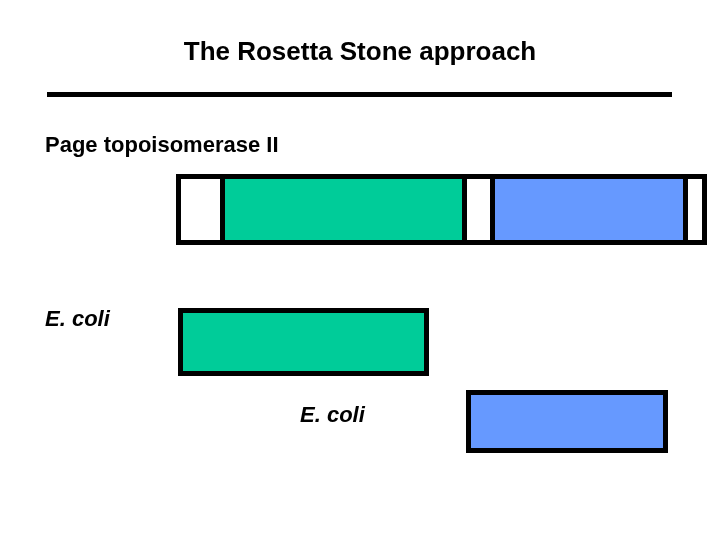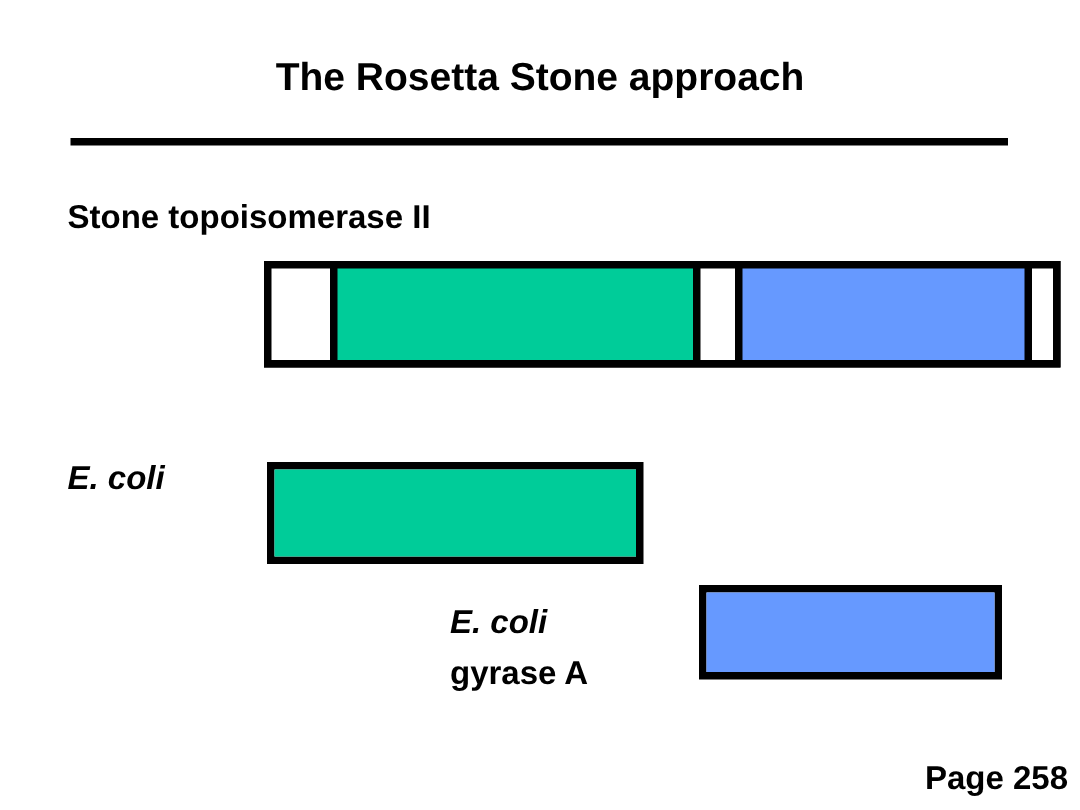--- a/index.html
+++ b/index.html
@@ -123,43 +123,41 @@
 </head>
 <body>
 
 <div class="slide">
 
   <div class="slide-title">The Rosetta Stone approach</div>
 
   <div class="title-rule"></div>
 
   <div class="row-label label-yeast">
-    <span class="label-line">Stone topoisomerase II</span>
+    <span class="label-line">Page topoisomerase II</span>
   </div>
 
   <div class="bar bar-yeast">
     <div class="seg" style="background: rgb(255, 255, 255); width: 39px;"></div>
     <div class="seg" style="background: rgb(0, 204, 153); width: 240px;"></div>
     <div class="seg" style="background: rgb(255, 255, 255); width: 23px;"></div>
     <div class="seg" style="background: rgb(102, 153, 255); width: 190px;"></div>
     <div class="seg" style="background: rgb(255, 255, 255); width: 14px;"></div>
   </div>
 
   <div class="row-label label-gyrb">
     <span class="label-line italic">E. coli</span>
   </div>
 
   <div class="bar bar-gyrb">
     <div class="seg" style="background: rgb(0, 204, 153); width: 241px;"></div>
   </div>
 
   <div class="row-label label-gyra">
     <span class="label-line italic">E. coli</span>
-    <span class="label-line">gyrase A</span>
   </div>
 
   <div class="bar bar-gyra">
     <div class="seg" style="background: rgb(102, 153, 255); width: 192px;"></div>
   </div>
 
-  <div class="page-number">Page 258</div>
 
 </div>
 
 </body></html>

